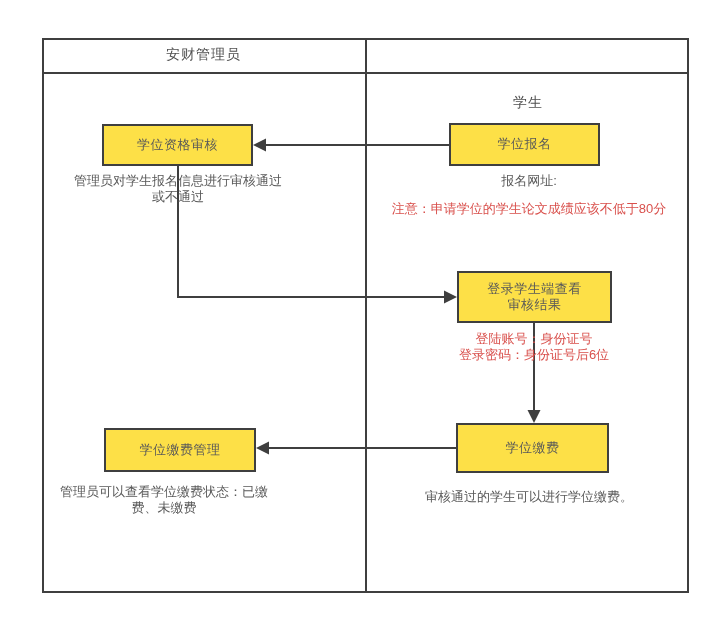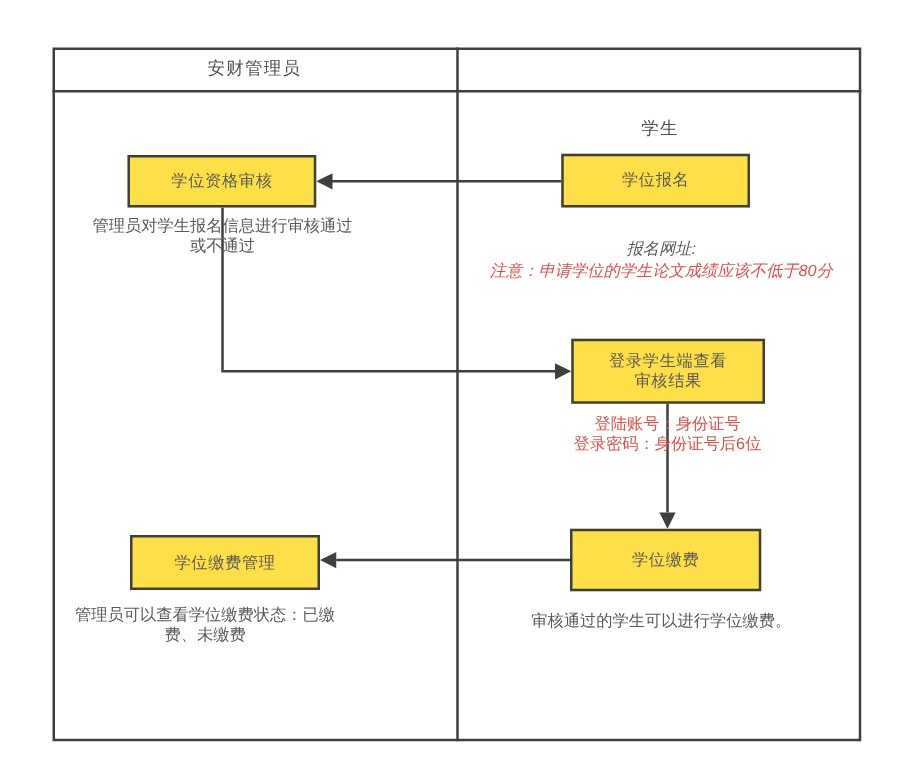--- a/index.html
+++ b/index.html
@@ -43,23 +43,23 @@
   .node.signup{left:449px;top:123px;width:151px;height:43px;}
   .node.login{left:457px;top:271px;width:155px;height:52px;padding:0 24px;}
   .node.paymgmt{left:104px;top:428px;width:152px;height:44px;}
   .node.payment{left:456px;top:423px;width:153px;height:50px;}
   
   .note{
     position:absolute;text-align:center;font-size:13px;line-height:1.25;color:var(--text);
   }
   .note.red{color:var(--warning);}
   .note-review{left:70px;top:173px;width:216px;}
-  .note-signup{left:378px;top:191px;width:302px;font-style:italic;}
+  .note-signup{left:378px;top:173px;width:302px;}
   .note-signup .url{word-break:break-all;}
-  .note-signup .warn{color:var(--warning);margin-top:2px;}
+  .note-signup .warn{color:var(--warning);margin-top:12px;}
   .note-login{left:427px;top:331px;width:214px;}
   .note-paymgmt{left:56px;top:484px;width:216px;}
   .note-payment{left:378px;top:489px;width:302px;}
   
   svg.arrows{position:absolute;left:0;top:0;width:718px;height:620px;pointer-events:none;}
   svg.arrows line, svg.arrows polyline{stroke:var(--line);stroke-width:2;fill:none;}
   svg.arrows polygon{fill:var(--line);stroke:none;}
 </style>
 </head>
 <body>

